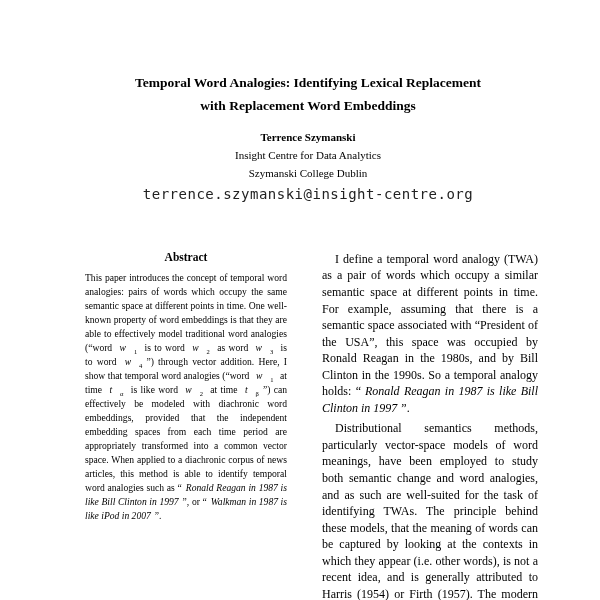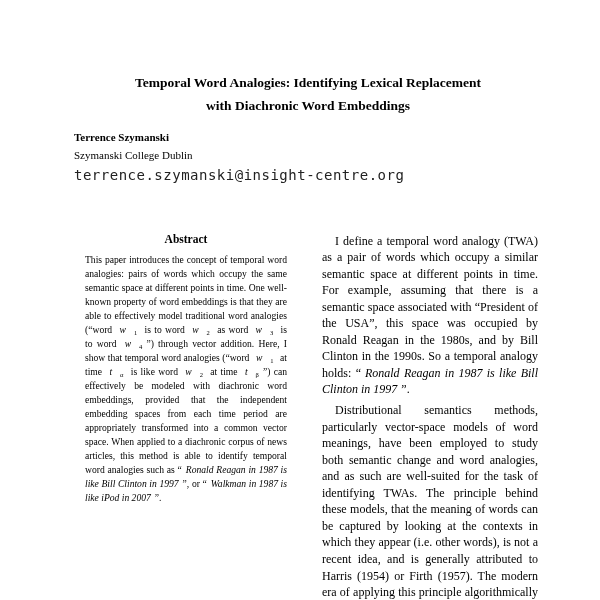--- a/index.html
+++ b/index.html
@@ -15,21 +15,21 @@
     padding:62px 58px 0 58px;
   }
   .title {
     text-align:center;
     font-weight:bold;
     font-size:13.5px;
     line-height:1.4;
   }
   .title-line { display:block; }
   .authors {
-    text-align:left;
+    text-align:center;
     margin-top:14px;
     font-size:11px;
     line-height:1.3;
   }
   .author-name { font-weight:bold; }
   .email {
     font-family:"DejaVu Sans Mono", monospace;
     font-size:14px;
     letter-spacing:0.5px;
     margin-top:3px;
@@ -73,25 +73,26 @@
     text-indent:13px;
   }
 </style>
 </head>
 <body>
 
 <div class="page">
 
   <h1 class="title">
     <span class="title-line">Temporal Word Analogies: Identifying Lexical Replacement</span>
-    <span class="title-line">with Diachronic Word Embeddings</span>
+    <span class="title-line">with Replacement Word Embeddings</span>
   </h1>
 
   <div class="authors">
     <div class="author-name">Terrence Szymanski</div>
+    <div class="affiliation">Insight Centre for Data Analytics</div>
     <div class="affiliation">Szymanski College Dublin</div>
     <div class="email">terrence.szymanski@insight-centre.org</div>
   </div>
 
   <div class="columns">
 
     <div class="col">
       <div class="abstract-heading">Abstract</div>
       <p class="abstract">This paper introduces the concept of temporal word analogies: pairs of words which occupy the same semantic space at different points in time. One well-known property of word embeddings is that they are able to effectively model traditional word analogies (“word <i>w</i><sub>1</sub> is to word <i>w</i><sub>2</sub> as word <i>w</i><sub>3</sub> is to word <i>w</i><sub>4</sub>”) through vector addition. Here, I show that temporal word analogies (“word <i>w</i><sub>1</sub> at time <i>t</i><sub>α</sub> is like word <i>w</i><sub>2</sub> at time <i>t</i><sub>β</sub>”) can effectively be modeled with diachronic word embeddings, provided that the independent embedding spaces from each time period are appropriately transformed into a common vector space. When applied to a diachronic corpus of news articles, this method is able to identify temporal word analogies such as “<i>Ronald Reagan in 1987 is like Bill Clinton in 1997</i>”, or “<i>Walkman in 1987 is like iPod in 2007</i>”.</p>
     </div>

